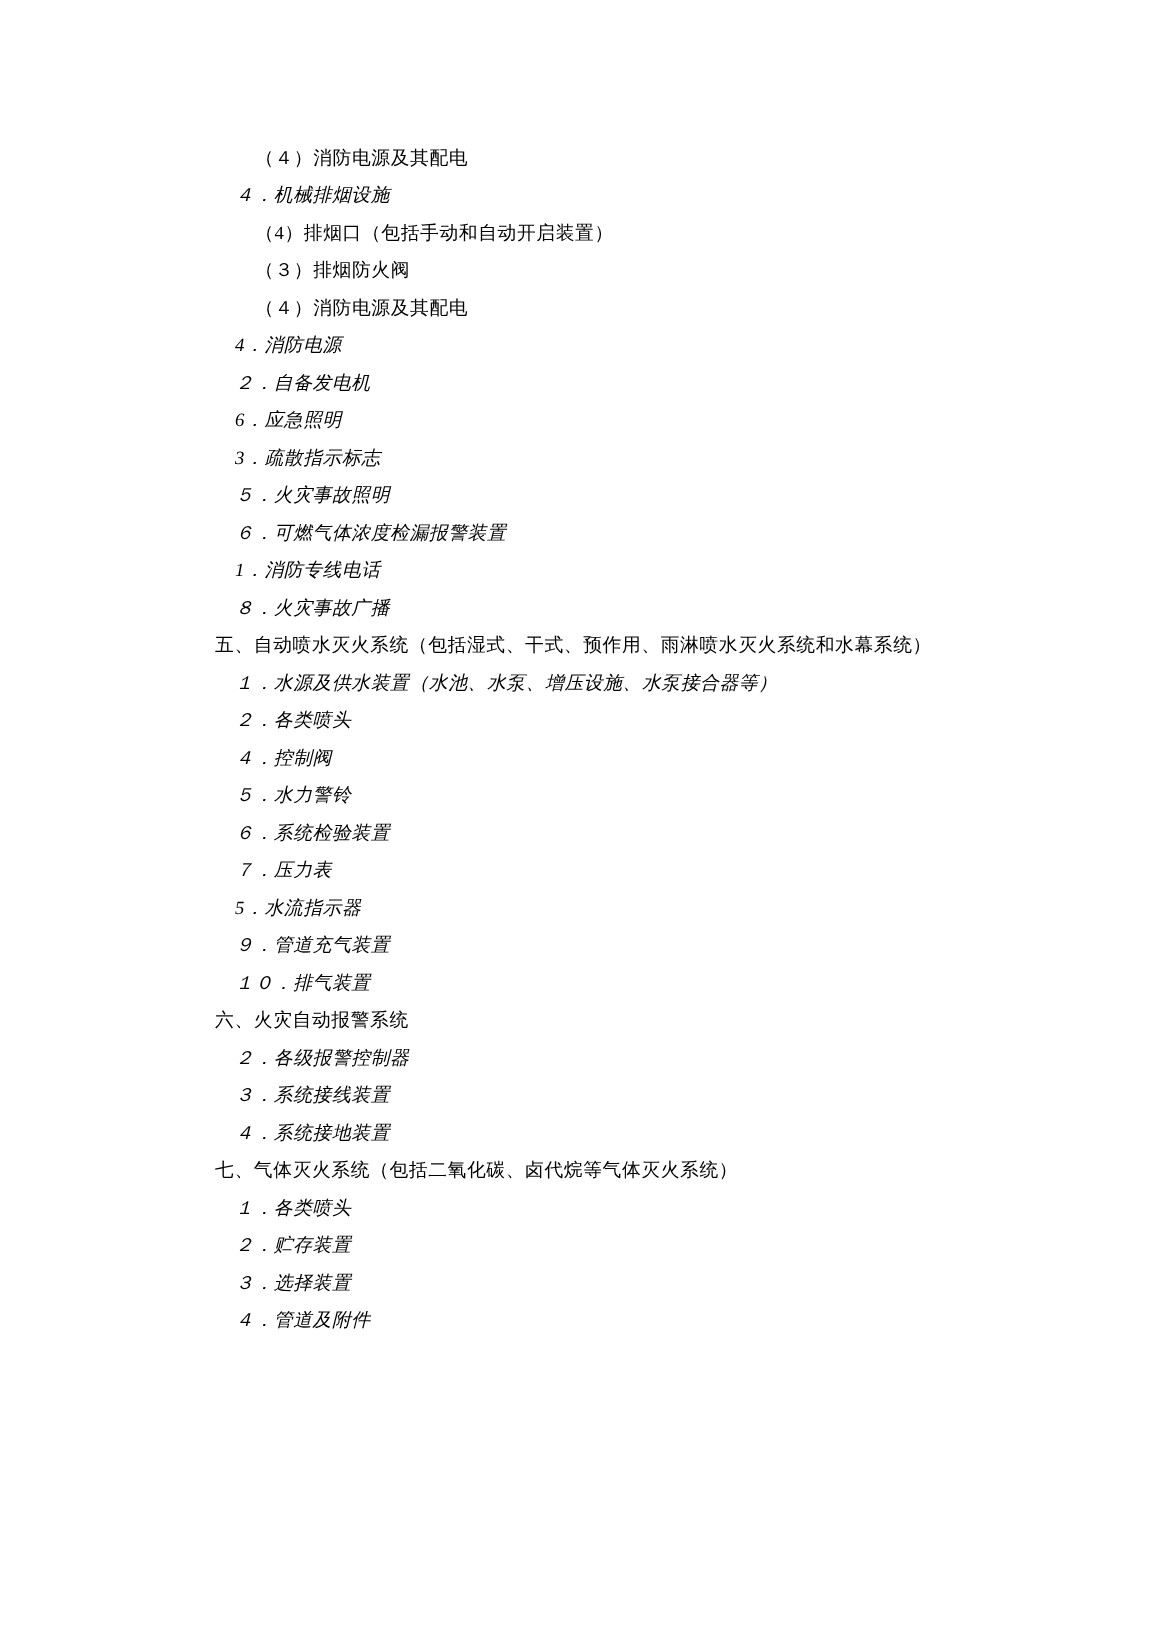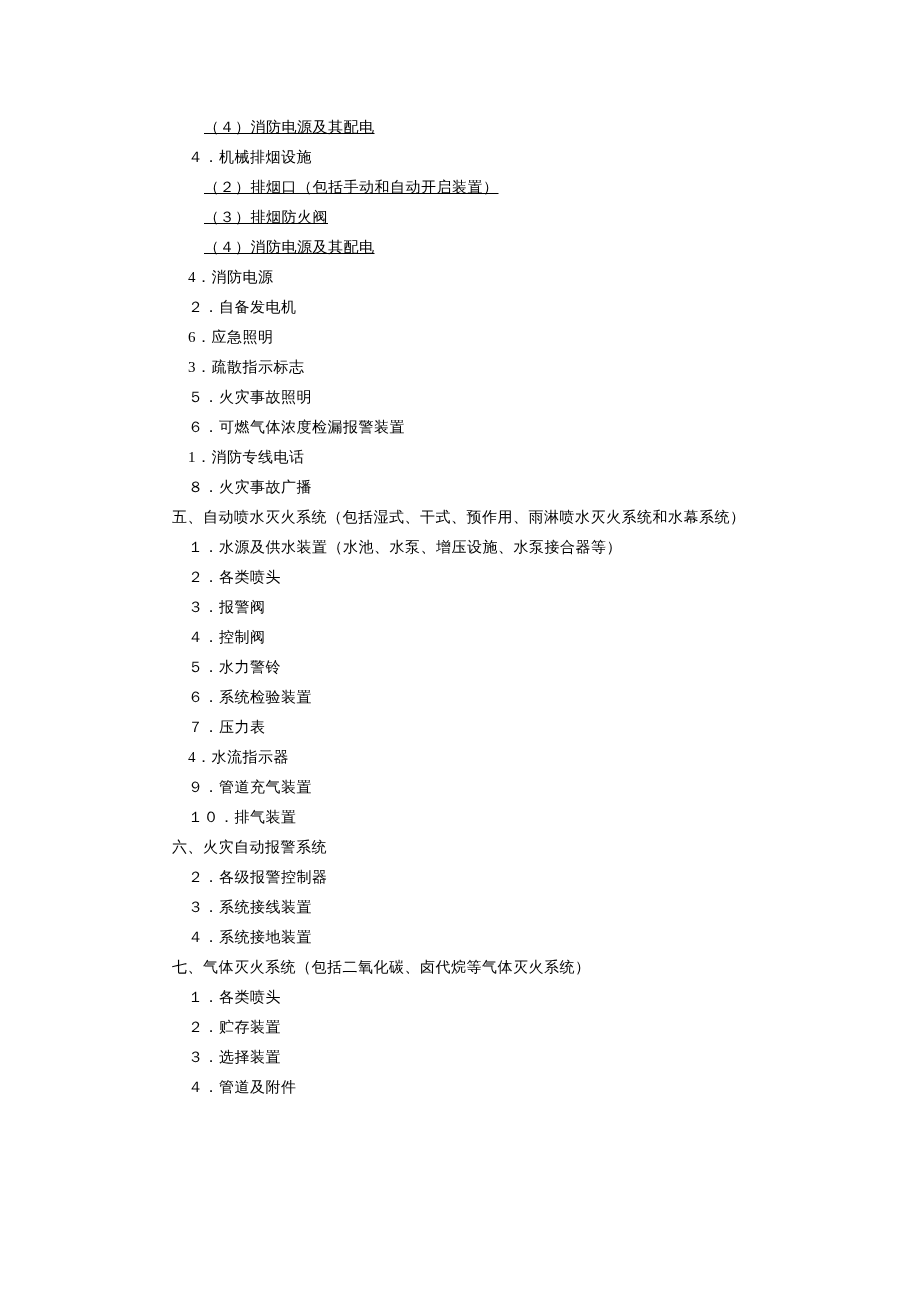--- a/index.html
+++ b/index.html
@@ -17,49 +17,48 @@
       padding-top: 112px;
       padding-left: 172px;
       padding-right: 100px;
       line-height: 2.0;
     }
     .line {
       white-space: pre;
       letter-spacing: 0.5px;
     }
     .indent-0 { padding-left: 0; }
-    .indent-1 { padding-left: 16px; }
-    .indent-2 { padding-left: 32px; text-decoration: underline; }
+    .indent-1 { padding-left: 16px; font-style: italic; }
+    .indent-2 { padding-left: 32px; }
   </style>
 </head>
 <body>
 
 <div id="content">
     <div class="line indent-2">（４）消防电源及其配电</div>
     <div class="line indent-1">４．机械排烟设施</div>
-    <div class="line indent-2">（２）排烟口（包括手动和自动开启装置）</div>
+    <div class="line indent-2">（4）排烟口（包括手动和自动开启装置）</div>
     <div class="line indent-2">（３）排烟防火阀</div>
     <div class="line indent-2">（４）消防电源及其配电</div>
     <div class="line indent-1">4．消防电源</div>
     <div class="line indent-1">２．自备发电机</div>
     <div class="line indent-1">6．应急照明</div>
     <div class="line indent-1">3．疏散指示标志</div>
     <div class="line indent-1">５．火灾事故照明</div>
     <div class="line indent-1">６．可燃气体浓度检漏报警装置</div>
     <div class="line indent-1">1．消防专线电话</div>
     <div class="line indent-1">８．火灾事故广播</div>
     <div class="line indent-0">五、自动喷水灭火系统（包括湿式、干式、预作用、雨淋喷水灭火系统和水幕系统）</div>
     <div class="line indent-1">１．水源及供水装置（水池、水泵、增压设施、水泵接合器等）</div>
     <div class="line indent-1">２．各类喷头</div>
-    <div class="line indent-1">３．报警阀</div>
     <div class="line indent-1">４．控制阀</div>
     <div class="line indent-1">５．水力警铃</div>
     <div class="line indent-1">６．系统检验装置</div>
     <div class="line indent-1">７．压力表</div>
-    <div class="line indent-1">4．水流指示器</div>
+    <div class="line indent-1">5．水流指示器</div>
     <div class="line indent-1">９．管道充气装置</div>
     <div class="line indent-1">１０．排气装置</div>
     <div class="line indent-0">六、火灾自动报警系统</div>
     <div class="line indent-1">２．各级报警控制器</div>
     <div class="line indent-1">３．系统接线装置</div>
     <div class="line indent-1">４．系统接地装置</div>
     <div class="line indent-0">七、气体灭火系统（包括二氧化碳、卤代烷等气体灭火系统）</div>
     <div class="line indent-1">１．各类喷头</div>
     <div class="line indent-1">２．贮存装置</div>
     <div class="line indent-1">３．选择装置</div>

